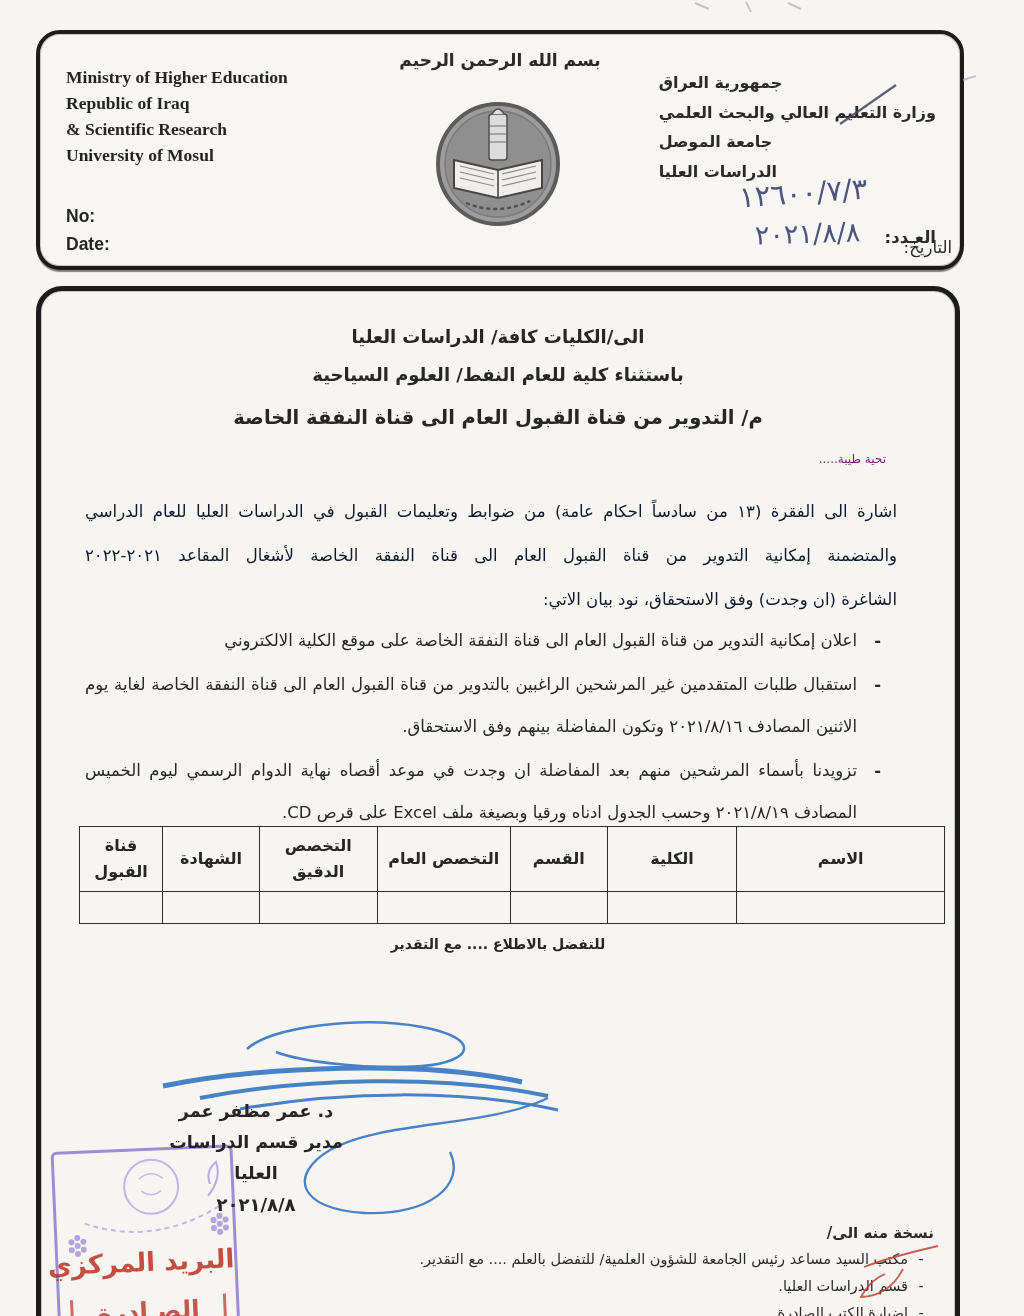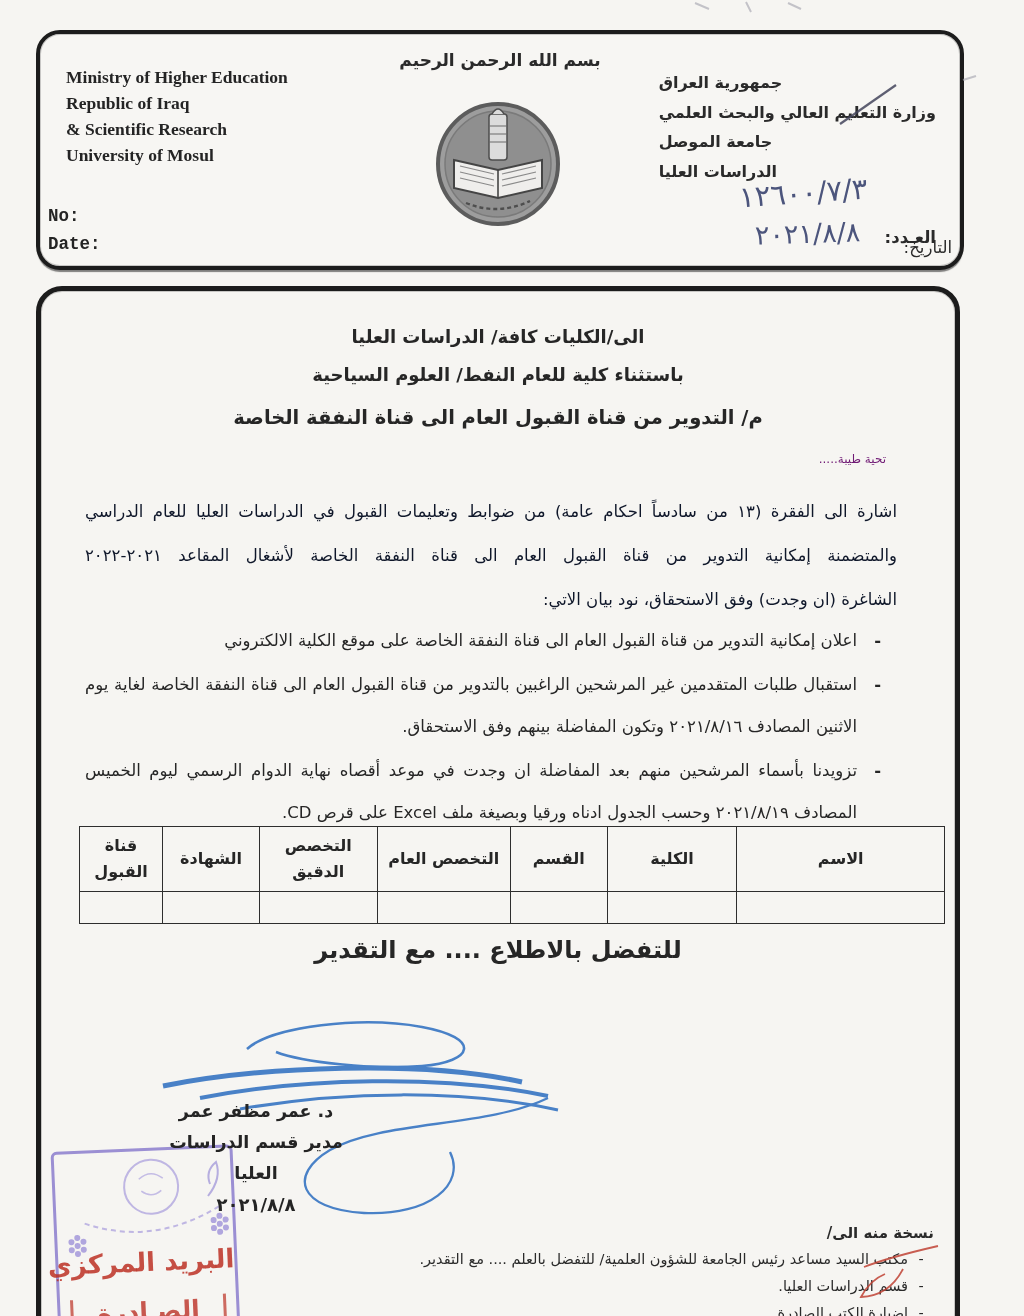--- a/index.html
+++ b/index.html
@@ -18,22 +18,22 @@
   .bismillah{
     position:absolute; left:0; right:0; top:16px; text-align:center;
     font-weight:bold; font-size:17px; color:#2a2a2a;
   }
   .eng-block{
     position:absolute; left:26px; top:30px;
     font-family:"Liberation Serif","DejaVu Serif",serif; font-weight:bold;
     font-size:17.5px; line-height:26px; color:#242424; white-space:nowrap;
   }
   .no-date{
-    position:absolute; left:8px; top:168px;
-    font-family:Liberation Mono, monospace; font-weight:bold;
+    position:absolute; left:26px; top:168px;
+    font-family:Liberation Sans, sans-serif; font-weight:bold;
     font-size:17.5px; line-height:28px; color:#242424;
   }
   .logo{position:absolute; left:394px; top:66px; width:128px; height:128px;}
   .ar-block{
     position:absolute; right:24px; top:34px; direction:rtl; text-align:left;
     font-weight:bold; font-size:16px; line-height:29.5px; color:#2a2a2a; white-space:nowrap;
   }
   .num-label{
     position:absolute; right:24px; top:170px; direction:rtl;
     font-weight:bold; font-size:16.5px; color:#2a2a2a;margin-top:24px;
@@ -78,21 +78,21 @@
   .bullet .btext{flex:1; line-height:42px; text-align:justify;}
   
   .tbl{
     position:absolute; left:79px; top:826px; width:866px;
     border-collapse:collapse; direction:rtl; table-layout:fixed;
   }
   .tbl th,.tbl td{border:1.6px solid #2e2e2e; padding:0 4px;}
   .tbl th{height:64px; font-weight:bold; font-size:16px; color:#262626; line-height:1.6;}
   .tbl td{height:31px;}
   
-  .closing{top:936px; font-weight:bold; font-size:24px;}
+  .closing{top:936px; font-weight:bold; font-size:14px;}
   .sig-block{
     position:absolute; left:146px; top:1096px; width:220px; direction:rtl;
     text-align:center; font-weight:bold; font-size:17.5px; line-height:31px;
     color:#242424; z-index:4;
   }
   .sig-block .sig-date{letter-spacing:4px; font-size:18px;}
   
   .stamp{
     position:absolute; left:55px; top:1148px; width:182px; height:210px;
     border:3px solid rgba(124,108,200,.75); border-radius:6px; box-sizing:border-box;

